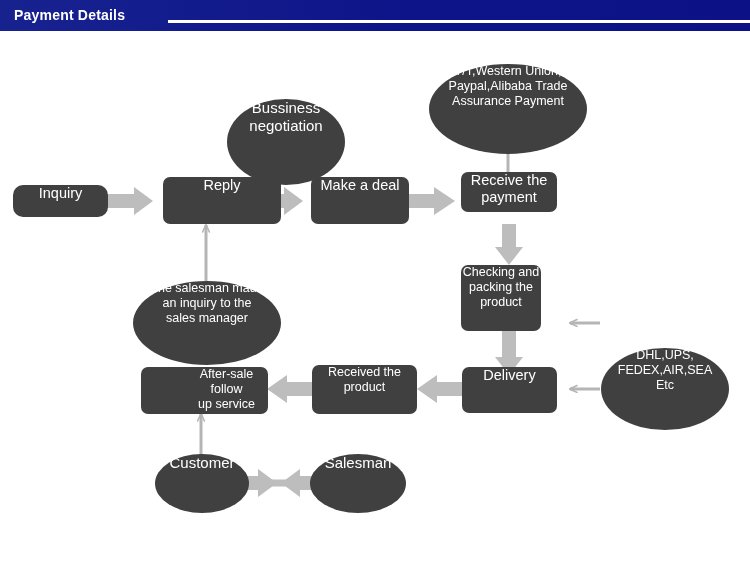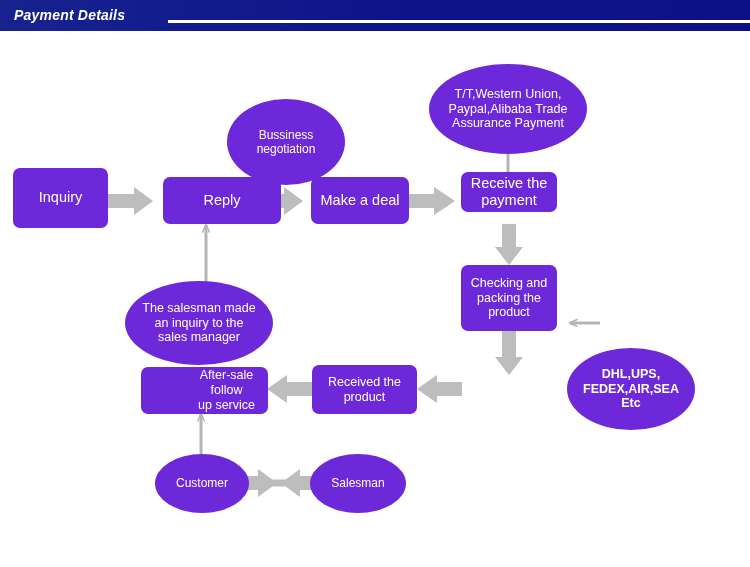--- a/index.html
+++ b/index.html
@@ -17,21 +17,20 @@
 
   
   #header-bar {
     position: absolute;
     left: 0;
     top: 0;
     width: 750px;
     height: 49px;
     background: #0f1c8f;
     background: linear-gradient(90deg, #18228f 0%, #0d1489 55%, #0c1286 100%);
-    font-style: italic;
   }
   #header-title {
     position: absolute;
     left: 14px;
     top: 7px;
     font-size: 14px;
     font-weight: bold;
     color: #ffffff;
     letter-spacing: 0.2px;
     white-space: nowrap;
@@ -61,35 +60,35 @@
     width: 750px;
     height: 536px;
     pointer-events: none;
   }
 
   
   .node {
     position: absolute;
     box-sizing: border-box;
     display: flex;
-    align-items: center;
+    align-items: flex-start;
     justify-content: center;
     text-align: center;
     color: #ffffff;
-    background: #6d28d9;
+    background: #404040;
     line-height: 1.18;
     white-space: pre-line;
   }
   .node.box {
     border-radius: 7px;
     font-size: 14.5px;
   }
   .node.ellipse {
     border-radius: 50%;
-    font-size: 12px;
+    font-size: 15px;
   }
   .node.small {
     font-size: 12.5px;
   }
 </style>
 </head>
 <body>
 
 <div id="header-bar">
   <div id="header-title">Payment Details</div>
@@ -168,62 +167,65 @@
     <span>Bussiness
 negotiation</span>
   </div>
 
   <div class="node ellipse small" style="left:429px; top:33px; width:158px; height:90px;">
     <span>T/T,Western Union,
 Paypal,Alibaba Trade
 Assurance Payment</span>
   </div>
 
-  <div class="node box" style="left:13px; top:137px; width:95px; height:60px;">
+  <div class="node box" style="left:13px; top:154px; width:95px; height:32px;border-radius:10px;">
     <span>Inquiry</span>
   </div>
 
   <div class="node box" style="left:163px; top:146px; width:118px; height:47px;">
     <span>Reply</span>
   </div>
 
   <div class="node box" style="left:311px; top:146px; width:98px; height:47px;">
     <span>Make a deal</span>
   </div>
 
   <div class="node box" style="left:461px; top:141px; width:96px; height:40px;">
     <span>Receive the
 payment</span>
   </div>
 
-  <div class="node ellipse small" style="left:125px; top:250px; width:148px; height:84px;">
+  <div class="node ellipse small" style="left:133px; top:250px; width:148px; height:84px;">
     <span>The salesman made
 an inquiry to the
 sales manager</span>
   </div>
 
-  <div class="node box small" style="left:461px; top:234px; width:96px; height:66px;">
+  <div class="node box small" style="left:461px; top:234px; width:80px; height:66px;">
     <span>Checking and
 packing the
 product</span>
   </div>
 
 
   <div class="node box small" style="left:141px; top:336px; width:127px; height:47px;padding-left:44px;">
     <span>After-sale follow
 up service</span>
   </div>
 
   <div class="node box small" style="left:312px; top:334px; width:105px; height:49px;">
     <span>Received the
 product</span>
   </div>
 
-
-  <div class="node ellipse small" style="left:567px; top:317px; width:128px; height:82px;font-weight:bold;">
+  <div class="node box" style="left:462px; top:336px; width:95px; height:46px;">
+    <span>Delivery</span>
+  </div>
+
+  <div class="node ellipse small" style="left:601px; top:317px; width:128px; height:82px;">
     <span>DHL,UPS,
 FEDEX,AIR,SEA
 Etc</span>
   </div>
 
   <div class="node ellipse" style="left:310px; top:423px; width:96px; height:59px;">
     <span>Salesman</span>
   </div>
 
   <div class="node ellipse" style="left:155px; top:423px; width:94px; height:59px;">

